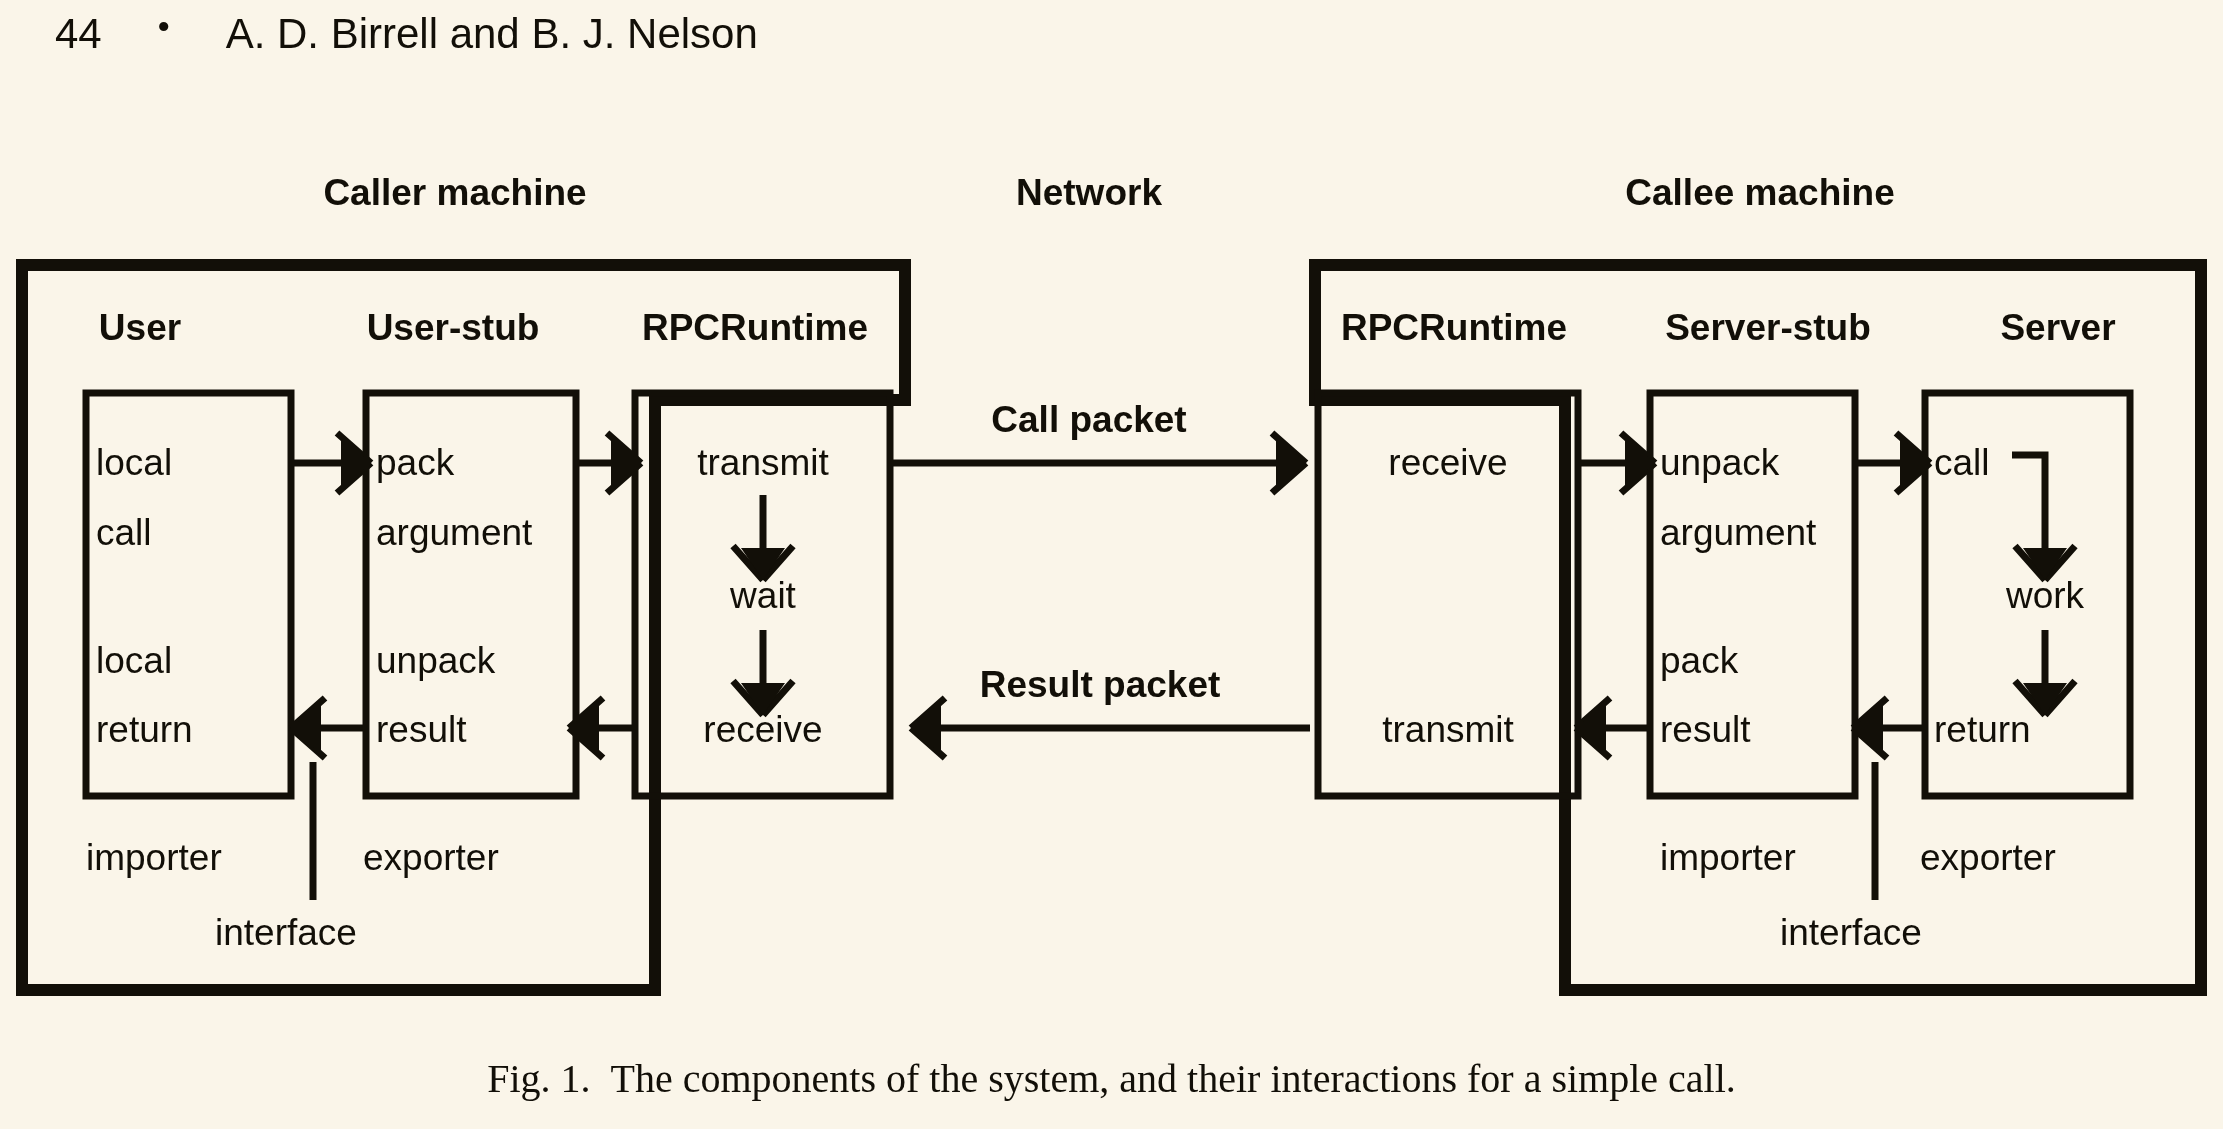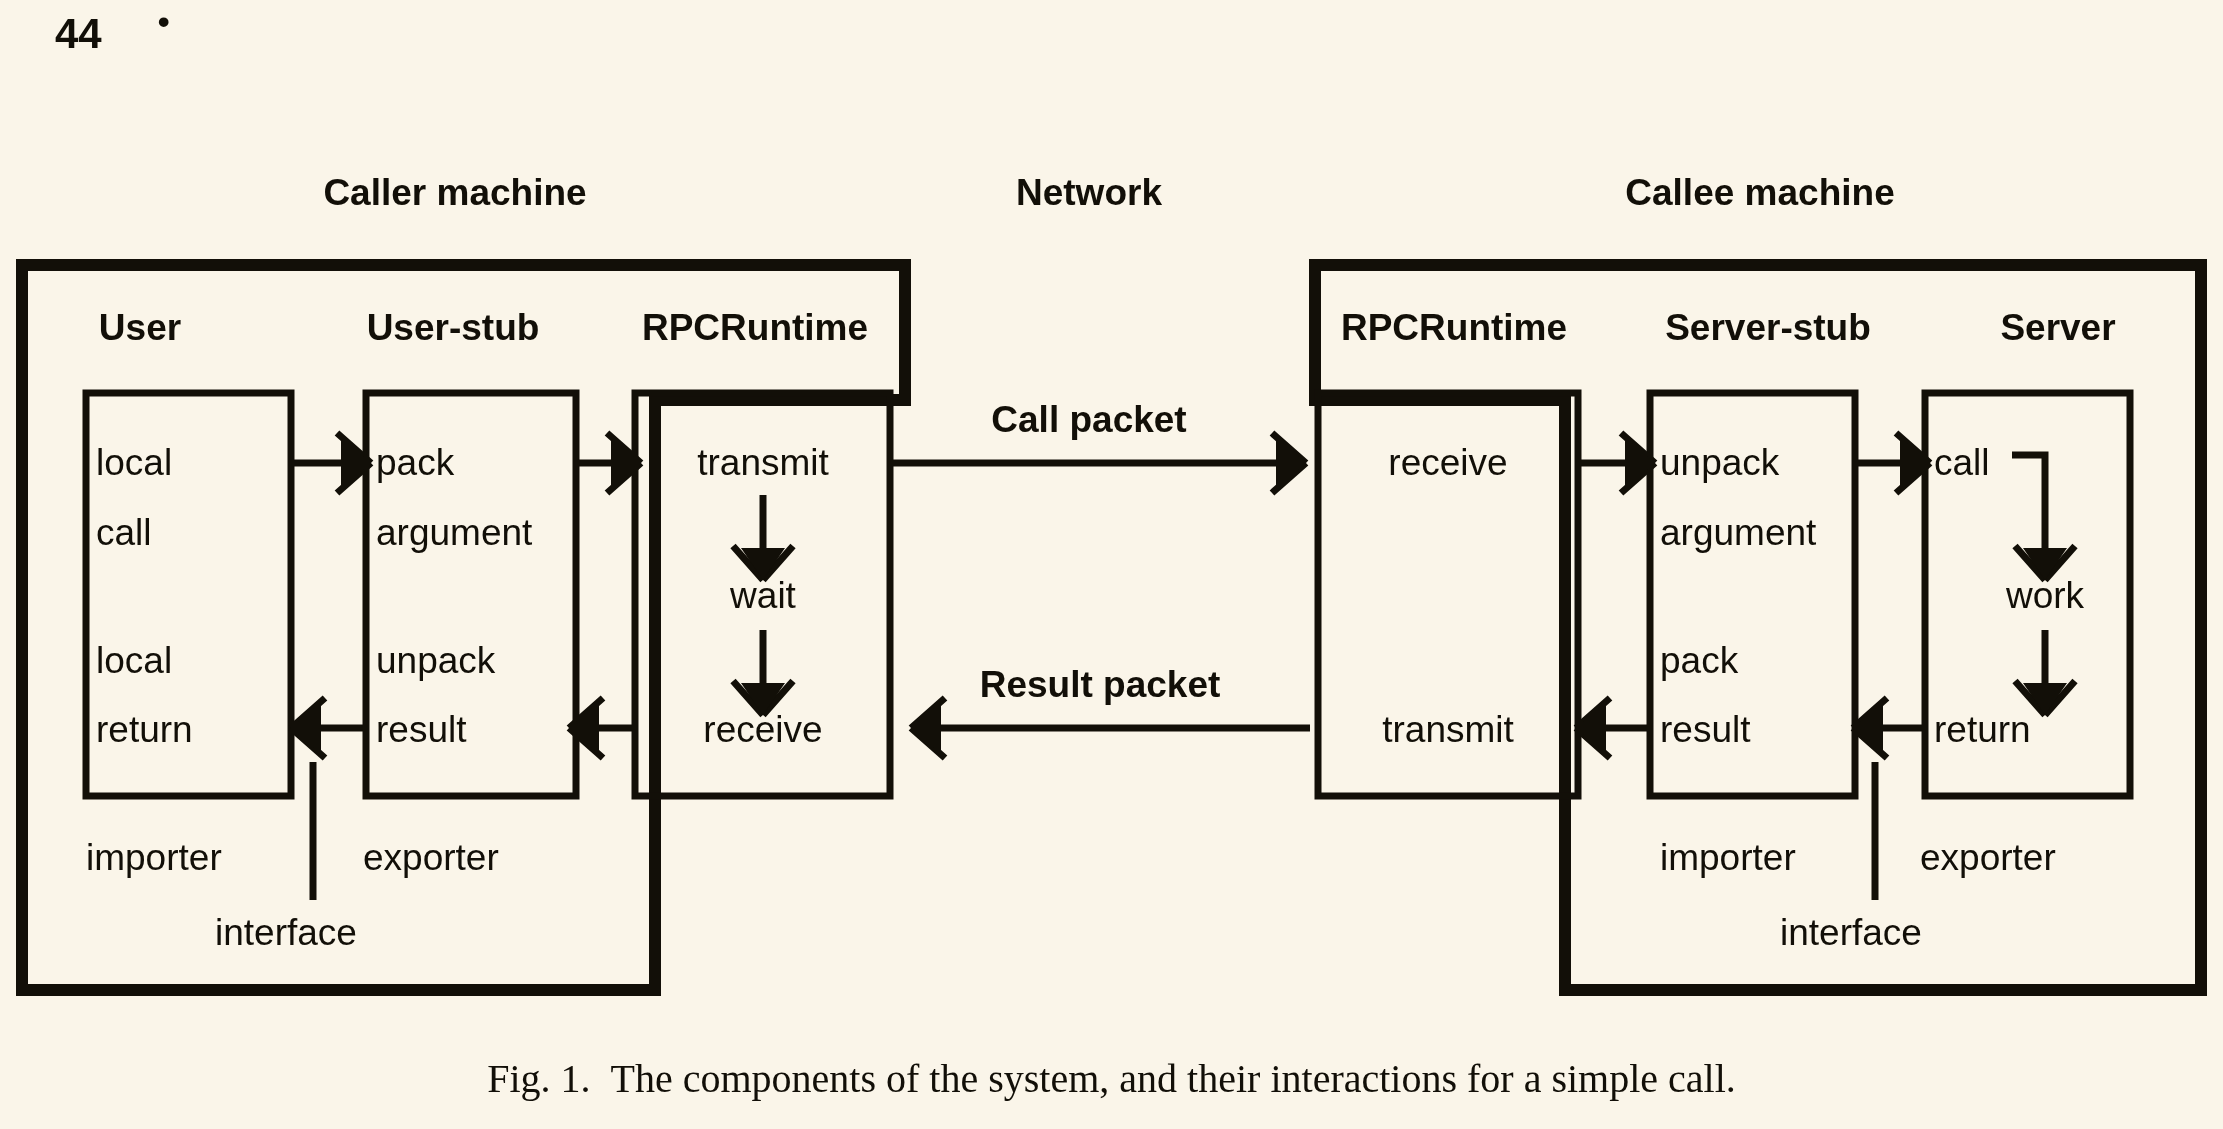--- a/index.html
+++ b/index.html
@@ -9,26 +9,26 @@
     font-family:"Liberation Sans", sans-serif;
     overflow:hidden;
     position:relative;
   }
   .page{position:absolute;inset:0;}
 
   
   .runhead{
     position:absolute;left:55px;top:10px;
     font-family:"Liberation Sans", sans-serif;
-    font-weight:bold;
+    font-weight:normal;
     font-size:42px;
     color:#120f08;
     letter-spacing:0px;
     white-space:nowrap;
-    display:flex;align-items:flex-start;
+    display:flex;align-items:center;
   }
   .runhead .pg{margin-right:56px;}
   .runhead .dot{margin-right:56px;font-size:34px;position:relative;top:-8px;}
   .runhead .auth{}
 
   
   .caption{
     position:absolute;left:0;top:1055px;width:2223px;
     text-align:center;
     font-family:"Liberation Serif", serif;
@@ -51,20 +51,21 @@
   .lbl-role{font-size:37px;font-weight:normal;}
 </style>
 </head>
 <body>
 
 <div class="page">
 
   <div class="runhead">
     <span class="pg">44</span>
     <span class="dot">•</span>
+    <span class="auth">A. D. Birrell and B. J. Nelson</span>
   </div>
 
   <svg width="2223" height="1129" viewBox="0 0 2223 1129">
     <defs>
 
       <g id="ahR">
         <path d="M0,0 L-34,-30 M0,0 L-34,30" stroke="#120f08" stroke-width="7" fill="none"></path>
         <path d="M0,0 L-30,-26 L-30,26 Z" fill="#120f08"></path>
       </g>
       <g id="ahL">

